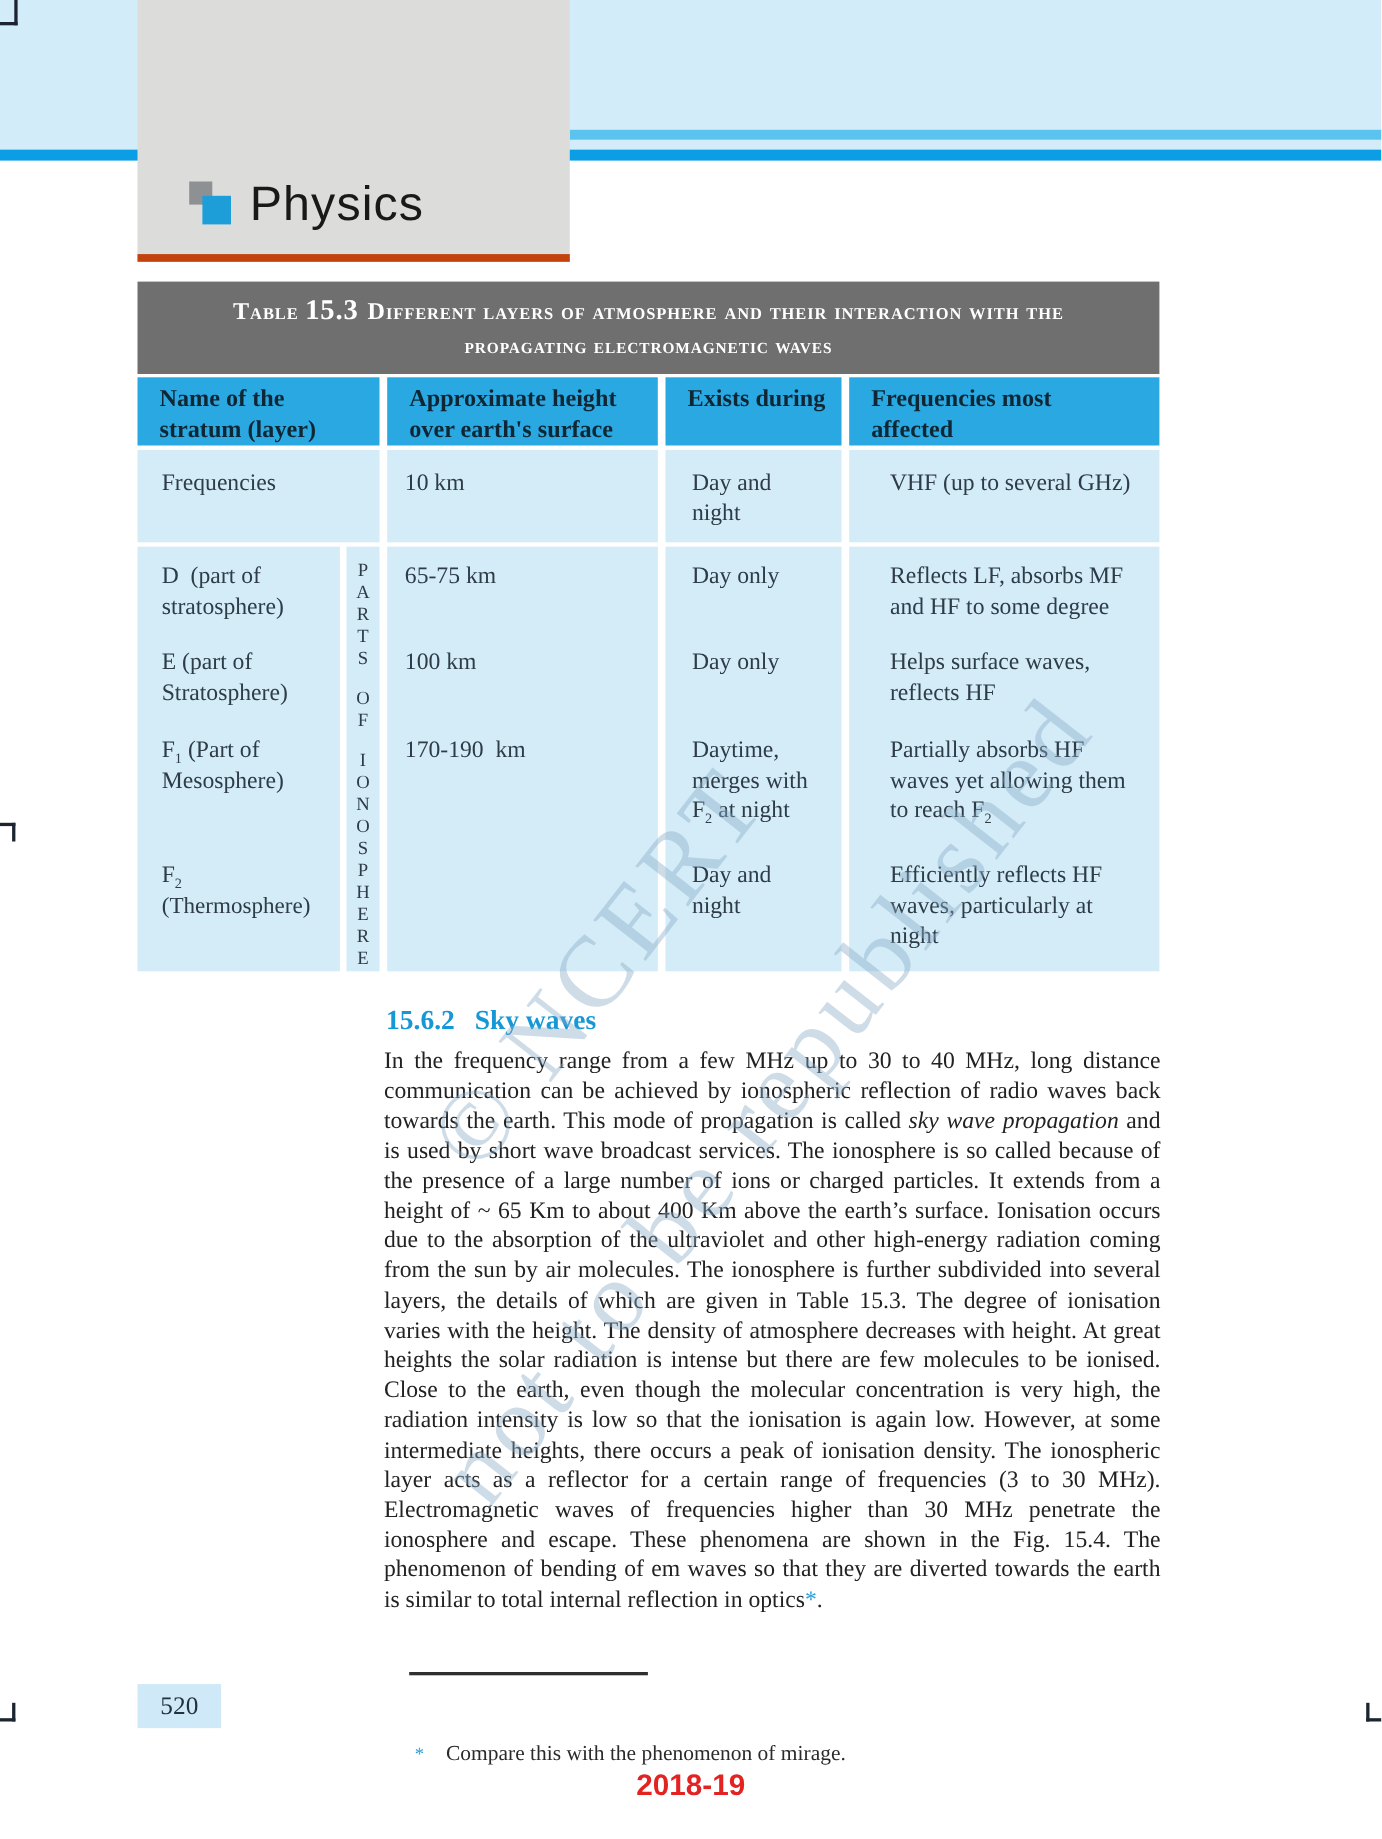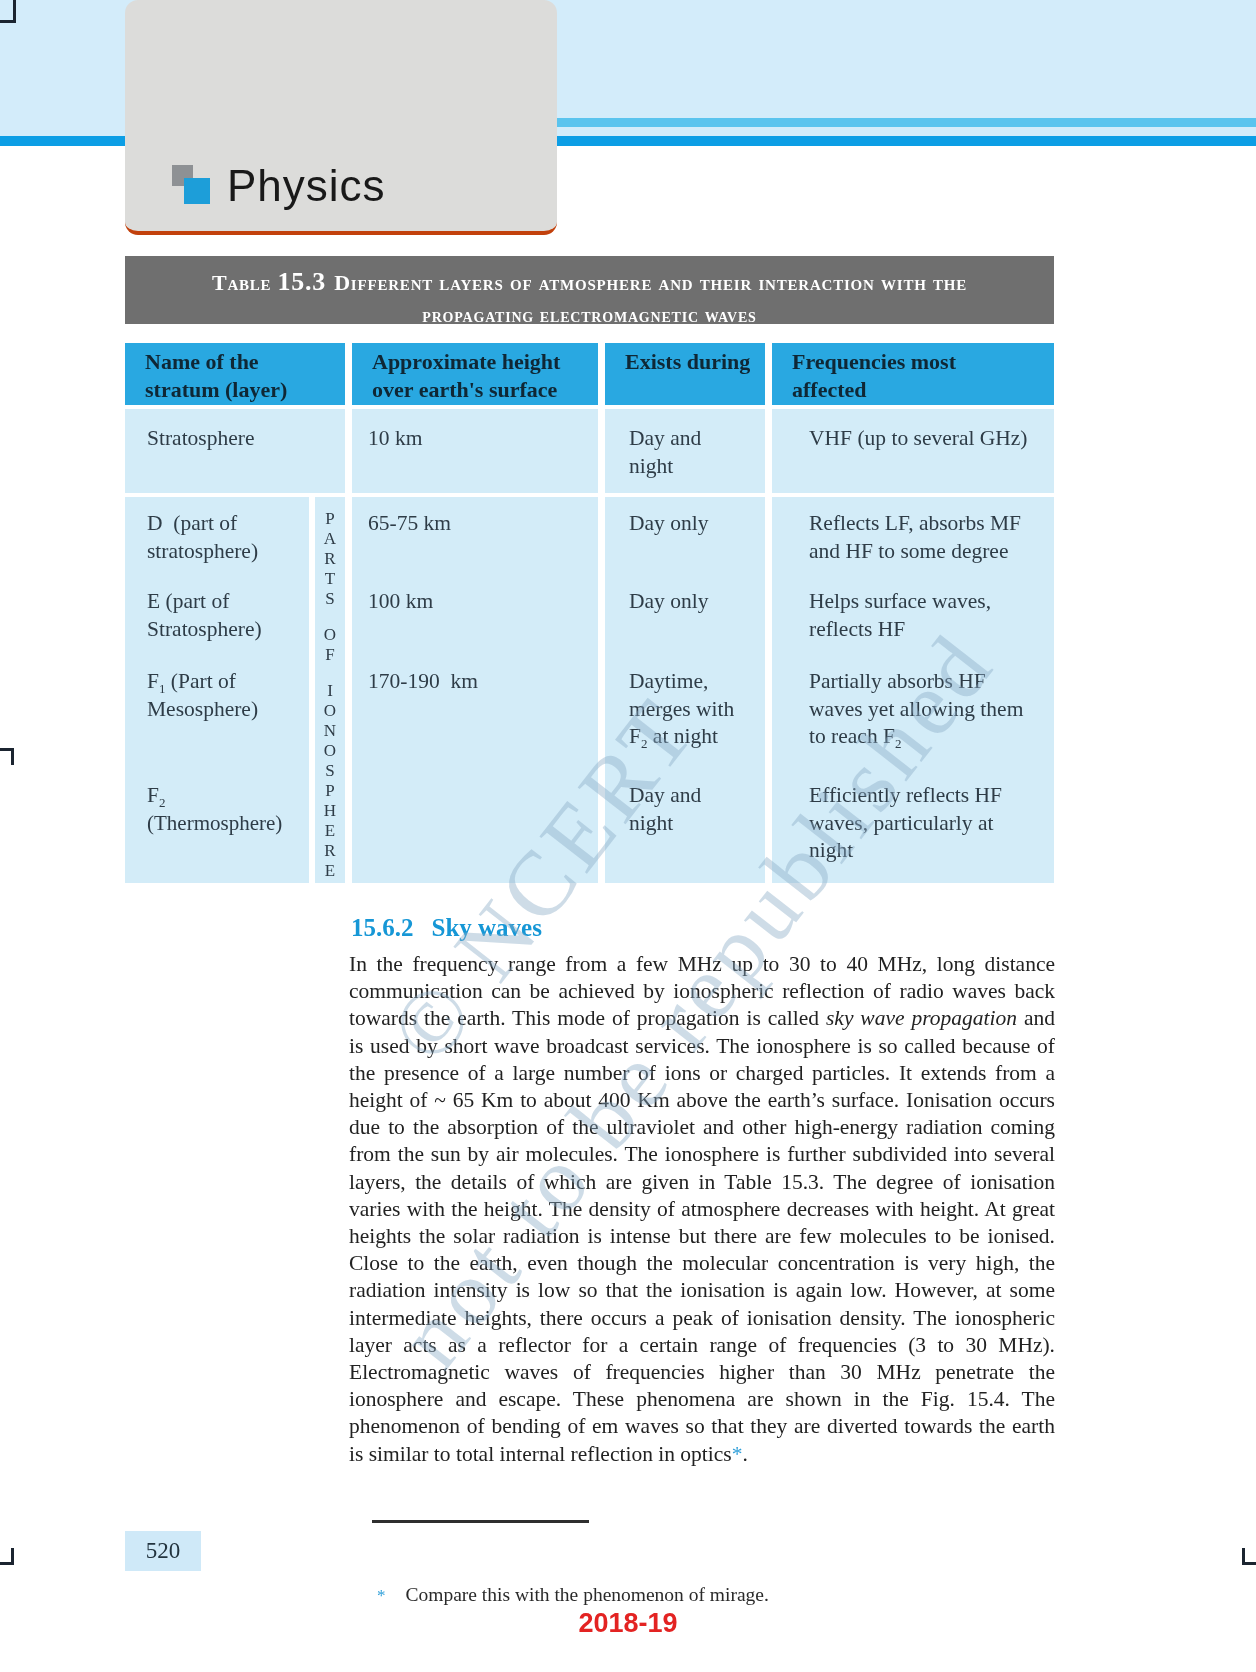--- a/index.html
+++ b/index.html
@@ -6,30 +6,30 @@
   #page{position:relative;width:1256px;height:1672px;background:#ffffff;overflow:hidden;
         font-family:"Liberation Serif",serif;}
   .abs{position:absolute;}
 
   
   .band-light{left:0;top:0;width:1256px;height:136px;background:#d3ecfa;}
   .band-stripe{left:518px;top:118px;width:738px;height:9px;background:#5ac4ee;}
   .band-blue{left:0;top:136px;width:1256px;height:10px;background:#0c9ee5;}
 
   
-  .brand-box{left:125px;top:0;width:432px;height:231px;background:#dcdcda;border-bottom:4px solid #c2410c;border-radius:13px;}
+  .brand-box{left:125px;top:0;width:393px;height:231px;background:#dcdcda;border-bottom:7px solid #c2410c;}
   .logo-gray{left:47px;top:165px;width:21px;height:21px;background:#8e9194;}
   .logo-blue{left:59px;top:178px;width:26px;height:26px;background:#1d9ed9;}
   .brand-title{left:102px;top:160px;font-family:"Liberation Sans",sans-serif;font-size:44px;
                line-height:52px;color:#191919;letter-spacing:1px;}
 
   .mark{background:#1b2430;}
 
   
-  .tbl-title{left:125px;top:256px;width:929px;height:68px;background:#6f6f6f;color:#ffffff;
+  .tbl-title{left:125px;top:256px;width:929px;height:84px;background:#6f6f6f;color:#ffffff;
              text-align:center;font-variant:small-caps;font-weight:700;box-sizing:border-box;padding-top:11px;}
   .tbl-title .l1{font-size:22px;letter-spacing:0.8px;}
   .tbl-title .l2{font-size:20px;letter-spacing:0.8px;margin-top:7px;}
   .tbl-title .num{font-size:26px;margin:0 8px 0 6px;}
 
   .hcell{top:343px;height:62px;background:#29a8e1;color:#0f2735;font-weight:700;
          font-size:22px;line-height:27px;box-sizing:border-box;padding:5px 8px 0 20px;}
   .bcell{background:#d3ecf8;box-sizing:border-box;}
   .r1{top:409px;height:84px;}
   .r2{top:497px;height:386px;}
@@ -114,21 +114,21 @@
   <div class="abs hcell c3">
     <span class="cline" style="font-size:22px;color:inherit;">Exists during</span>
   </div>
   <div class="abs hcell c4">
     <span class="cline" style="font-size:22px;color:inherit;">Frequencies most</span>
     <span class="cline" style="font-size:22px;color:inherit;">affected</span>
   </div>
 
   <div class="abs bcell r1 c1">
     <div class="cgroup pad-name" style="top:16px;">
-        <span class="cline">Stratosphere</span>
+        <span class="cline">Frequencies</span>
       </div>
   </div>
   <div class="abs bcell r1 c2">
     <div class="cgroup pad-h" style="top:16px;">
         <span class="cline">10 km</span>
       </div>
   </div>
   <div class="abs bcell r1 c3">
     <div class="cgroup pad-e" style="top:16px;">
       <span class="cline">Day and</span>

